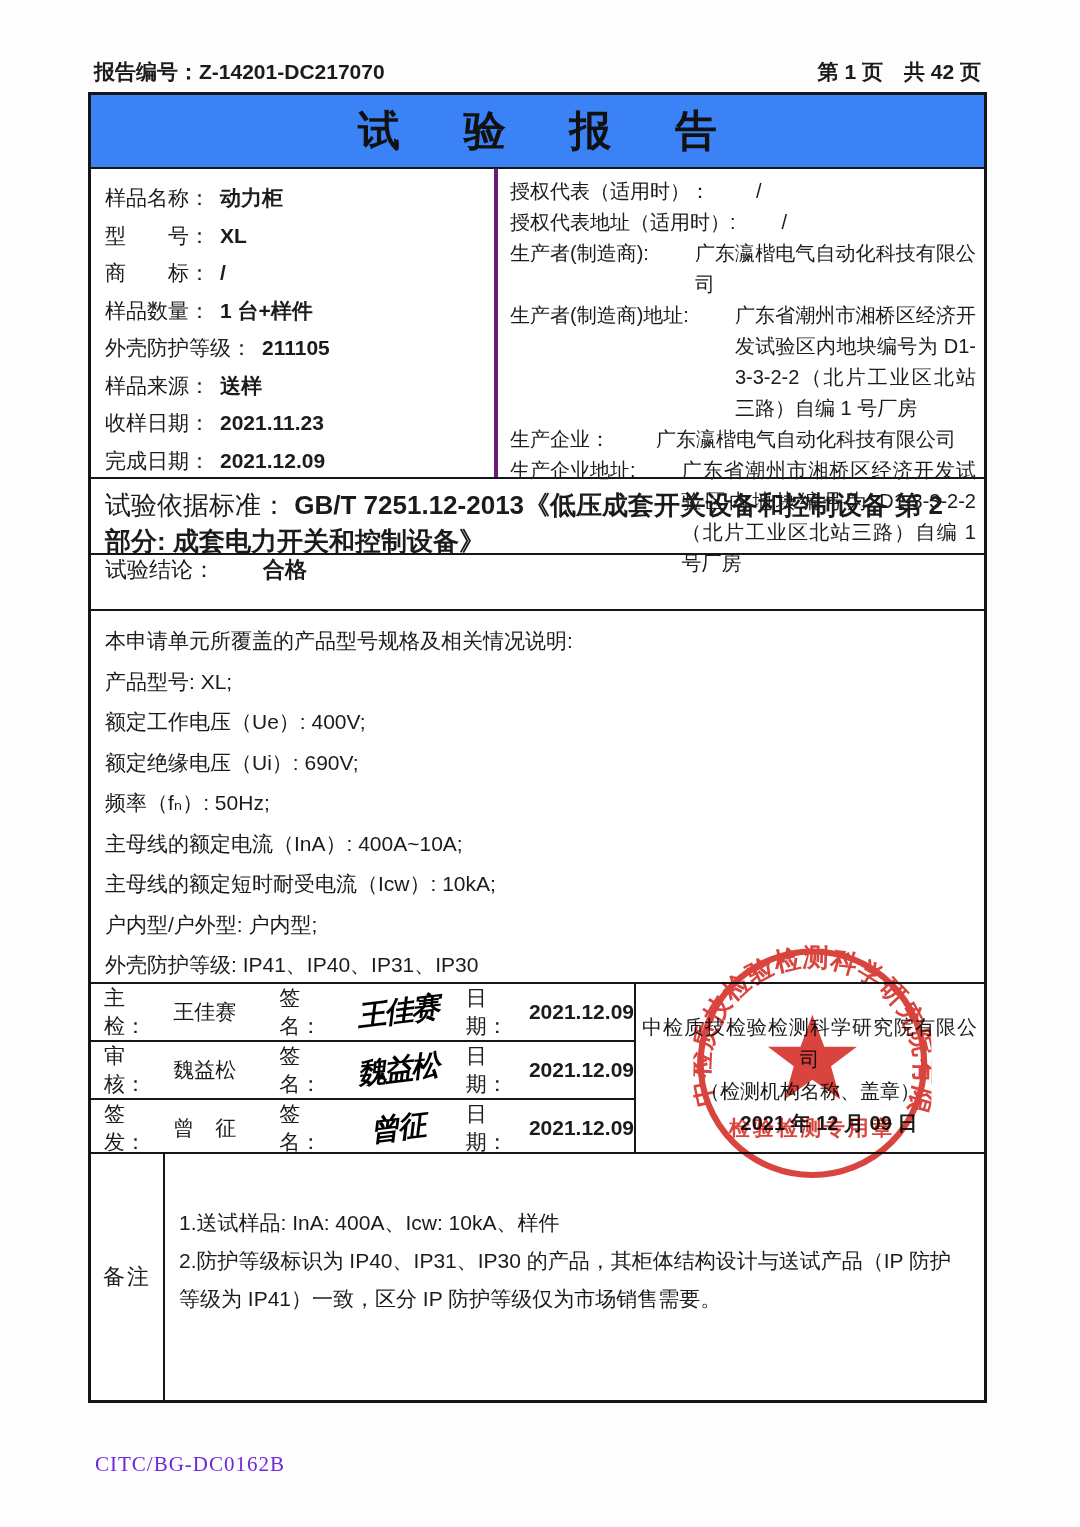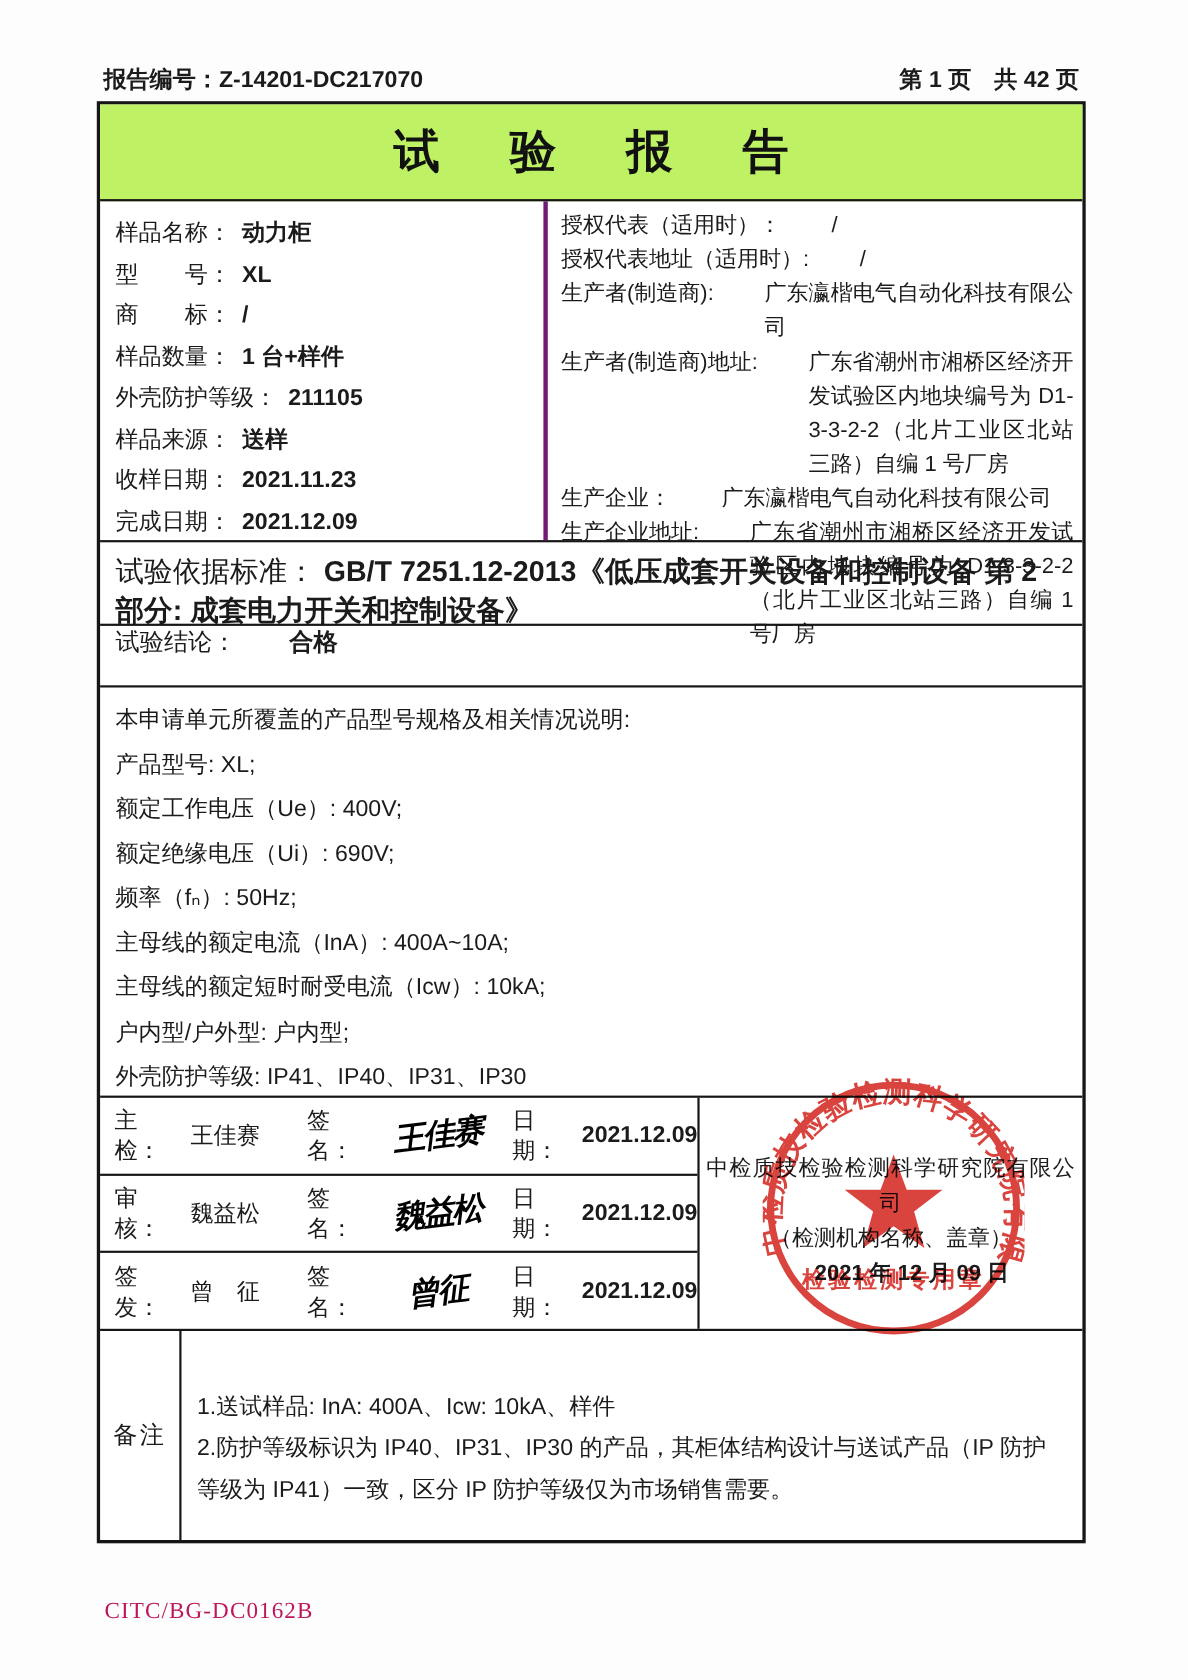--- a/index.html
+++ b/index.html
@@ -10,21 +10,21 @@
   }
   
   .hdr{position:absolute;left:88px;top:58px;width:899px;display:flex;
        justify-content:space-between;font-size:21px;font-weight:700;padding:0 6px;box-sizing:border-box;}
   
   .sheet{position:absolute;left:88px;top:92px;width:899px;height:1311px;
          border:3px solid #161616;box-sizing:border-box;display:flex;flex-direction:column;background:#fff;}
   .row{box-sizing:border-box;border-bottom:2px solid #161616;}
   .row:last-child{border-bottom:none;}
   
-  .row-title{height:88px;background:#bef264;display:flex;align-items:center;justify-content:center;}
+  .row-title{height:74px;background:#3b82f6;display:flex;align-items:center;justify-content:center;}
   .row-title .t{font-size:42px;font-weight:600;letter-spacing:26px;text-indent:26px;color:#111;}
   
   .row-info{height:310px;display:flex;}
   .cell-sample{width:407px;border-right:4px solid #701a75;box-sizing:border-box;
                padding:10px 6px 0 14px;font-size:21px;}
   .cell-sample .line{display:flex;line-height:37.5px;}
   .cell-sample .lbl{white-space:nowrap;}
   .cell-sample .val{font-weight:700;margin-left:10px;}
   .cell-producer{flex:1;padding:7px 8px 0 12px;font-size:20px;box-sizing:border-box;}
   .cell-producer .line{display:flex;line-height:31px;gap:38px;}
@@ -32,21 +32,21 @@
   .cell-producer .val{flex:1;margin-left:8px;text-align:justify;}
   
   .row-standard{height:76px;padding:8px 14px 0 14px;font-size:26px;line-height:36px;box-sizing:border-box;}
   .row-standard .val{font-weight:600;}
   .row-conclusion{height:56px;display:flex;padding-left:14px;font-size:22px;box-sizing:border-box;}
   .row-conclusion .val{font-weight:700;margin-left:48px;}
   
   .row-coverage{height:373px;padding:10px 14px 0 14px;font-size:21px;box-sizing:border-box;}
   .row-coverage .line{line-height:40.5px;}
   
-  .row-sign{height:212px;display:flex;}
+  .row-sign{height:170px;display:flex;}
   .sign-col{width:545px;display:flex;flex-direction:column;border-right:2px solid #161616;box-sizing:border-box;}
   .sign-row{flex:1;display:flex;align-items:center;padding-left:13px;font-size:21px;
             border-bottom:2px solid #161616;box-sizing:border-box;position:relative;}
   .sign-row:last-child{border-bottom:none;}
   .sign-row .name{font-weight:500;margin-left:14px;min-width:96px;}
   .sign-row .siglbl{margin-left:10px;}
   .sign-row .script{width:150px;text-align:center;font-size:29px;font-weight:700;
                     transform:rotate(-7deg) skewX(-14deg);letter-spacing:-2px;color:#000;}
   .sign-row .date{font-weight:700;margin-left:8px;}
   .stamp-cell{flex:1;position:relative;display:flex;flex-direction:column;
@@ -56,21 +56,21 @@
   .stamp-text .date{font-weight:600;margin-left:38px;}
   .stamp-svg{position:absolute;left:50%;top:50%;transform:translate(-49%,-52%);z-index:2;
              mix-blend-mode:multiply;opacity:.93;}
   
   .row-remarks{flex:1;display:flex;}
   .remark-label{width:74px;border-right:2px solid #161616;box-sizing:border-box;
                 display:flex;align-items:center;justify-content:center;font-size:22px;letter-spacing:2px;}
   .remark-body{flex:1;padding:50px 24px 0 14px;font-size:21px;line-height:38px;box-sizing:border-box;}
   
   .footer{position:absolute;left:95px;top:1452px;font-family:"Liberation Serif","DejaVu Serif",serif;
-          font-size:21px;letter-spacing:1px;color:#be185d;}
+          font-size:21px;letter-spacing:1px;color:#6d28d9;}
 </style>
 </head>
 <body>
 
 <div class="hdr">
   <div>
     <span>报告编号：</span><span>Z-14201-DC217070</span>
   </div>
   <div>第 1 页　共 42 页</div>
 </div>

